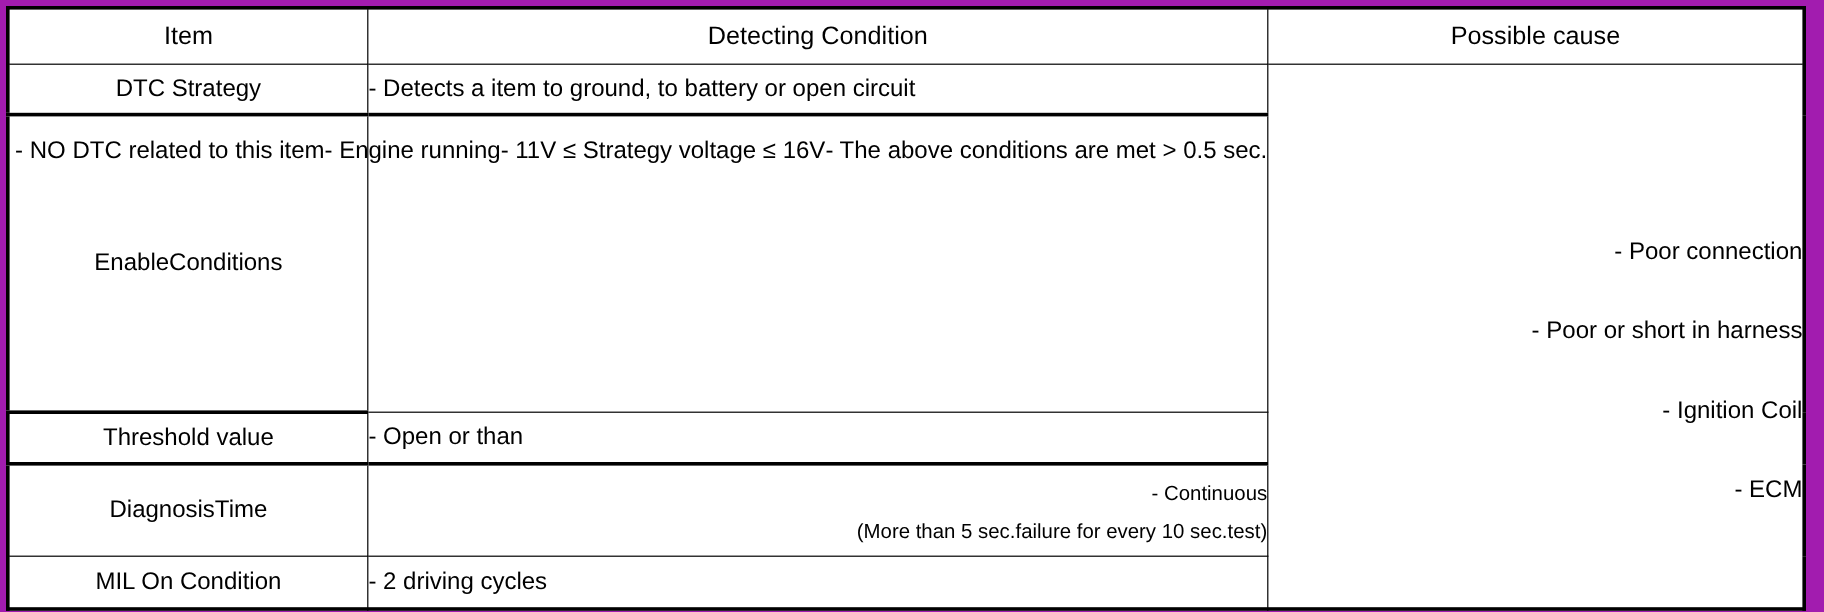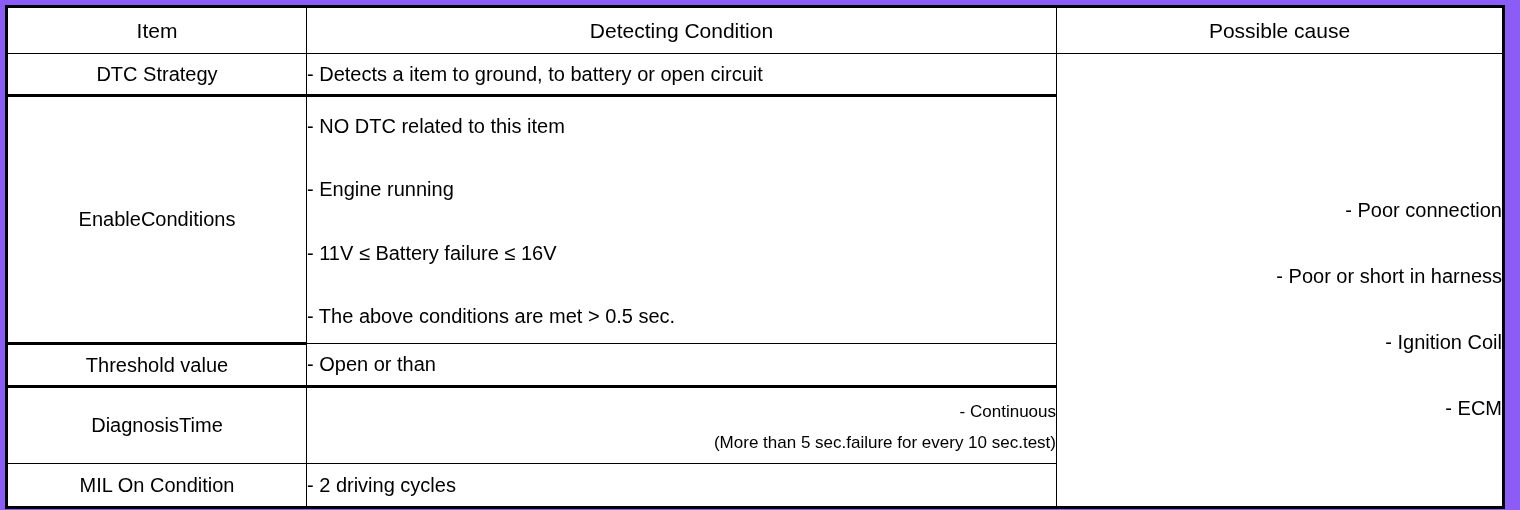--- a/index.html
+++ b/index.html
@@ -12,21 +12,21 @@
     height: 510px;
     font-family: "Liberation Sans", sans-serif;
     color: #000000;
     overflow: hidden;
   }
 
   .sheet {
     position: relative;
     width: 1520px;
     height: 510px;
-    background: #8b5cf6;
+    background: #a21caf;
   }
 
   
   .dtc-table {
     position: absolute;
     left: 5px;
     top: 5px;
     width: 1500px;
     height: 499px;
     border-collapse: collapse;
@@ -91,22 +91,22 @@
   
   .r-strategy  { height: 42px; padding-left: 16px; }
   .r-enable    { height: 248px; }
   .r-threshold { height: 43px; }
   .r-diag      { height: 77px; }
   .r-mil       { height: 44px; }
 
   
   .cond-list {
     display: flex;
-    flex-direction: column;
-    justify-content: space-between;
+    flex-direction: row;
+    justify-content: flex-end;
     height: 214px;
     padding: 16px 0 14px 0;
   }
   .cond-list .line {
     font-size: 20px;
     line-height: 24px;
     white-space: nowrap;
   }
 
   
@@ -172,21 +172,21 @@
           </div>
         </td>
       </tr>
 
       <tr class="r-enable">
         <td class="item-cell rule-top-thick rule-bottom-thick">EnableConditions</td>
         <td class="cond-cell rule-top-thick">
           <div class="cond-list">
             <div class="line">-  NO DTC related to this item</div>
             <div class="line">-  Engine running</div>
-            <div class="line">-  11V ≤ Battery failure ≤ 16V</div>
+            <div class="line">-  11V ≤ Strategy voltage ≤ 16V</div>
             <div class="line">-  The above conditions are met &gt; 0.5 sec.</div>
           </div>
         </td>
       </tr>
 
       <tr class="r-threshold">
         <td class="item-cell">Threshold value</td>
         <td class="cond-cell">
           <div class="nowrap">-  Open or than</div>
         </td>

